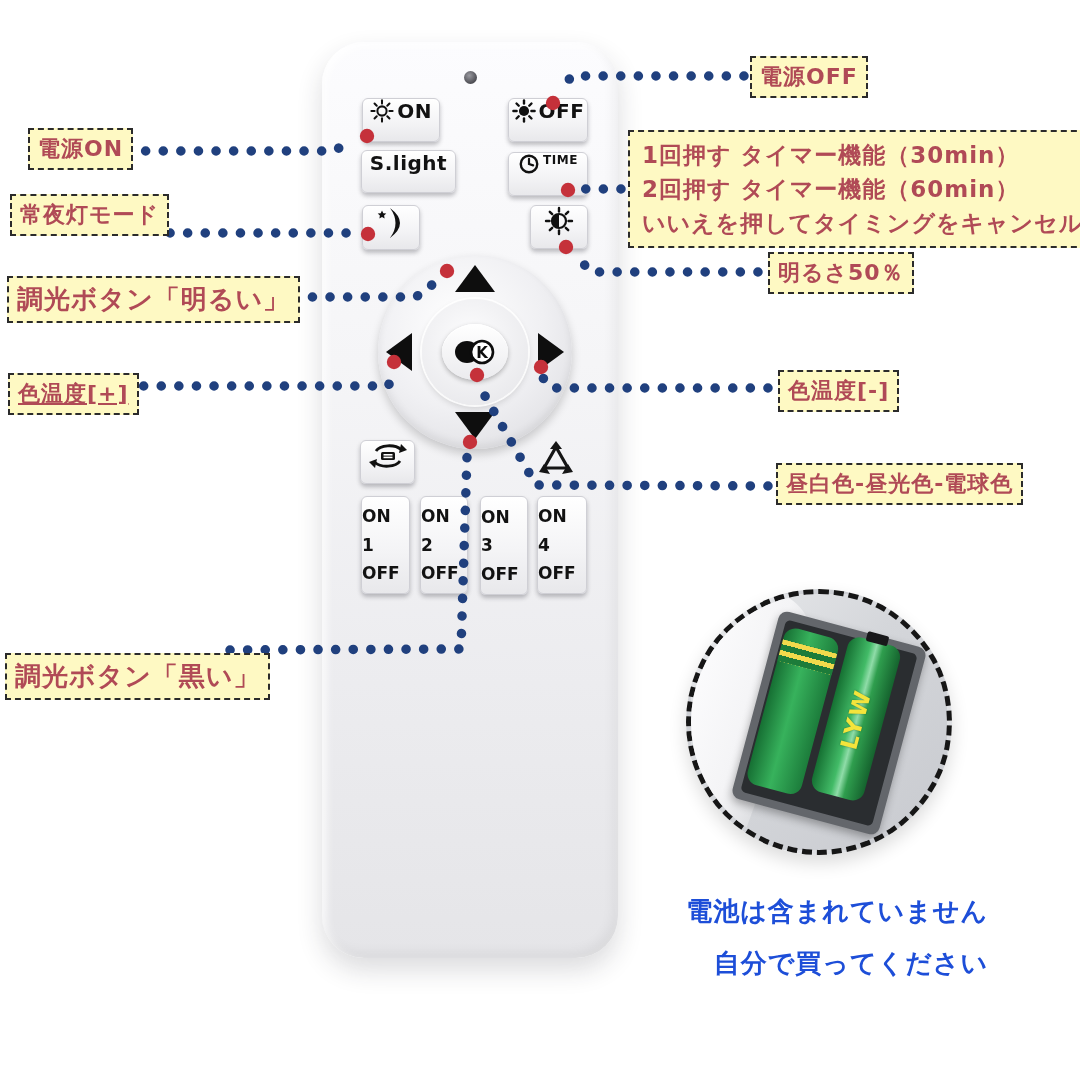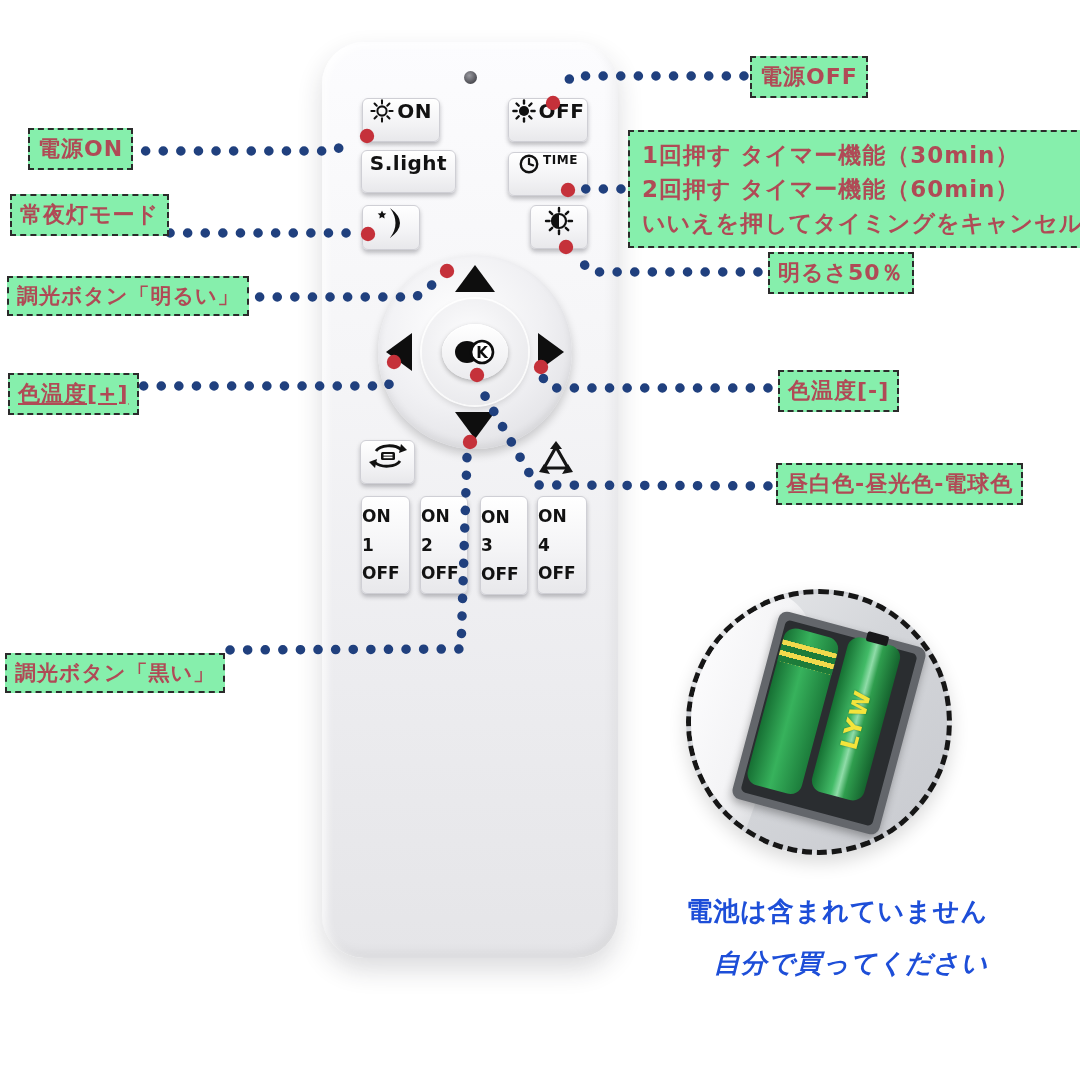--- a/index.html
+++ b/index.html
@@ -51,24 +51,24 @@
   .tri-left { top:50%; transform:translateY(-50%); left:8px;
     border-top:19px solid transparent; border-bottom:19px solid transparent; border-right:26px solid #0e0e0e; }
   .tri-right{ top:50%; transform:translateY(-50%); right:8px;
     border-top:19px solid transparent; border-bottom:19px solid transparent; border-left:26px solid #0e0e0e; }
 
   .brand { position:absolute; left:0; top:818px; width:100%; text-align:center;
     font-size:26px; font-weight:800; font-style:italic; letter-spacing:2px; color:#737379;
     text-shadow:0 1px 0 rgba(255,255,255,.8); }
 
   
-  .lbl { position:absolute; z-index:6; background:#86efac; border:2px dashed #2b2b2b;
+  .lbl { position:absolute; z-index:6; background:#fef9c3; border:2px dashed #2b2b2b;
     color:#b04a56; font-weight:bold; font-size:22px; letter-spacing:1px;
     padding:4px 8px; white-space:nowrap; }
-  .lbl-sm { font-size:21px; }
+  .lbl-sm { font-size:26px; }
   .timer-box { font-size:23px; line-height:34px; padding:6px 12px; }
 
   
   .connectors { position:absolute; left:0; top:0; z-index:5; pointer-events:none; }
 
   
   .bat-circle { position:absolute; left:686px; top:589px; width:266px; height:266px;
     border:5px dashed #161616; border-radius:50%; overflow:hidden; z-index:4;
     background:linear-gradient(135deg,#eaebed 0%,#d4d6da 45%,#c8cacf 100%);
     box-shadow:0 8px 18px rgba(0,0,0,.14); }
@@ -278,15 +278,15 @@
     <div class="bc-frame">
       <div class="bc-cavity"></div>
       <div class="bat bat1"></div>
       <div class="bat bat2">
         <span class="bat-text">LYW</span>
       </div>
     </div>
   </div>
 
   <div class="note" style="top:894px;">電池は含まれていません</div>
-  <div class="note" style="top:946px;font-style:italic;">自分で買ってください</div>
+  <div class="note" style="top:946px;">自分で買ってください</div>
 
 </div>
 
 </body></html>

